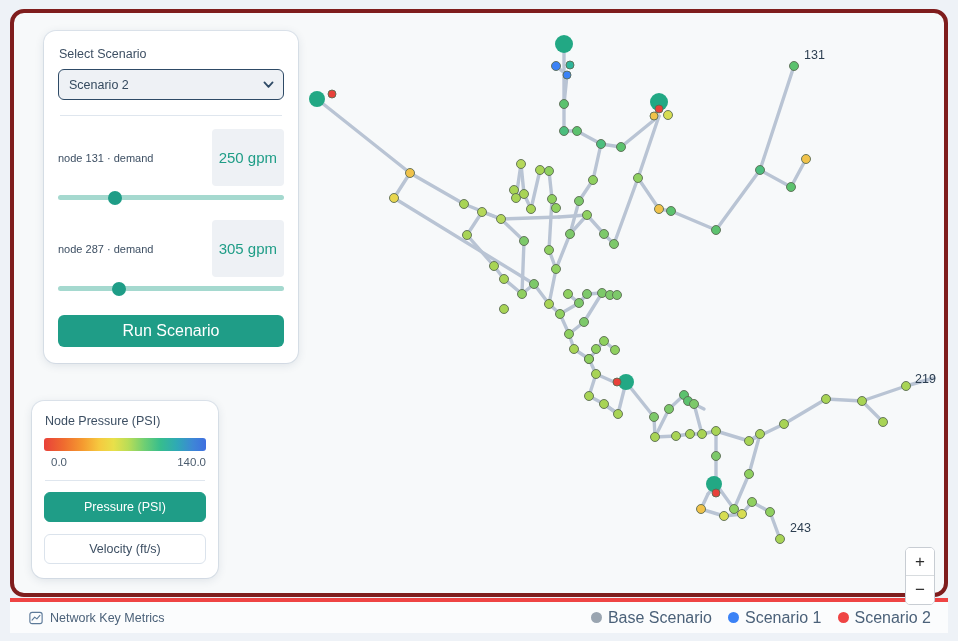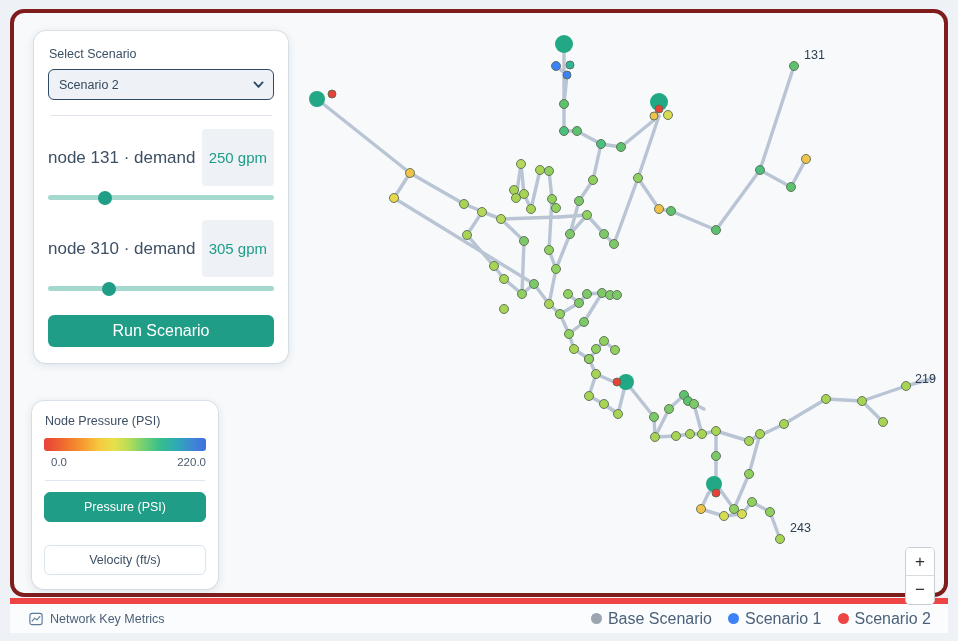--- a/index.html
+++ b/index.html
@@ -32,21 +32,21 @@
 
   .node-label {
     font-family: "Liberation Sans", sans-serif;
     font-size: 12.5px;
     fill: #2c3e50;
   }
 
   
   #scenario-panel {
     position: absolute;
-    left: 34px; top: 31px;
+    left: 44px; top: 31px;
     width: 254px;
     background: #ffffff;
     border-radius: 12px;
     box-shadow: 0 2px 10px rgba(40,60,90,.13), 0 0 0 1px rgba(210,220,232,.6);
     padding: 14px 14px 16px 14px;
     z-index: 40;
   }
   .panel-label {
     font-size: 12.5px;
     color: #3d4f63;
@@ -76,21 +76,21 @@
     height: 1px;
     background: #dfe6ee;
     margin: 15px 2px 13px 2px;
   }
 
   .slider-row { margin-bottom: 5px; }
   .slider-head {
     display: flex; align-items: center; justify-content: space-between;
     margin-bottom: 9px;
   }
-  .slider-name { font-size: 17px; color: #3d4f63; }
+  .slider-name { font-size: 11px; color: #3d4f63; }
   .slider-value {
     font-size: 15px;
     color: #1f9d87;
     background: #eef1f5;
     border-radius: 4px;
     padding: 20px 7px;
     white-space: nowrap;
   }
   .track {
     position: relative;
@@ -152,21 +152,21 @@
     margin-top: 5px;
     padding-left: 7px;
   }
   .legend-divider { height:1px; background:#dfe6ee; margin:12px 1px 11px 1px; }
   .mode-btn {
     width: 100%; height: 30px;
     border-radius: 6px;
     font-size: 12.5px;
     font-family: "Liberation Sans", sans-serif;
     cursor: pointer;
-    margin-bottom: 23px;
+    margin-bottom: 12px;
     border: 1px solid transparent;
   }
   .mode-btn.active { background: #1f9d87; color:#fff; border-color:#1f9d87; }
   .mode-btn.inactive { background:#ffffff; color:#3d4f63; border-color:#dbe3ec; margin-bottom:0; }
 
   
   #zoom-control {
     position: absolute;
     right: 23px; bottom: 36px;
     width: 30px;
@@ -184,21 +184,21 @@
     font-family:"Liberation Sans", sans-serif;
     user-select:none;
   }
   #zoom-in-button { border-bottom: 1px solid #d8dcdf; }
 
   
   #footer {
     position: absolute;
     left: 10px; top: 598px;
     width: 938px; height: 35px;
-    border-top: 6px solid #ef4444;
+    border-top: 4px solid #ef4444;
     background: #fbfcfd;
     display: flex; align-items: center; justify-content: space-between;
     padding: 0 17px 0 19px;
   }
   #metrics-link { display:flex; align-items:center; gap:7px; cursor:pointer; }
   .metrics-text { font-size: 12.5px; color:#4b6179; }
   #footer-legend { display:flex; align-items:center; gap:16px; }
   .legend-item { display:flex; align-items:center; gap:6px; }
   .legend-dot { width: 11px; height: 11px; border-radius: 50%; }
   .legend-text { font-size: 16px; color:#4b6179; }
@@ -446,38 +446,38 @@
           <div class="slider-head">
             <span class="slider-name">node 131 · demand</span>
             <span class="slider-value">250 gpm</span>
           </div>
           <div class="track">
             <div class="thumb" style="left: 25%;"></div>
           </div>
         </div>
         <div class="slider-row">
           <div class="slider-head">
-            <span class="slider-name">node 310 · demand</span>
+            <span class="slider-name">node 287 · demand</span>
             <span class="slider-value">305 gpm</span>
           </div>
           <div class="track">
             <div class="thumb" style="left: 27%;"></div>
           </div>
         </div>
       </div>
 
     <button id="run-scenario-button">Run Scenario</button>
   </div>
 
   <div id="legend-panel">
     <div class="legend-title">Node Pressure (PSI)</div>
     <div id="colorbar"></div>
     <div class="cb-ticks">
       <span>0.0</span>
-      <span>220.0</span>
+      <span>140.0</span>
     </div>
     <div class="legend-divider"></div>
     <button class="mode-btn active">Pressure (PSI)</button>
     <button class="mode-btn inactive">Velocity (ft/s)</button>
   </div>
 
   <div id="zoom-control">
     <div class="zoom-btn" id="zoom-in-button">+</div>
     <div class="zoom-btn" id="zoom-out-button">−</div>
   </div>

